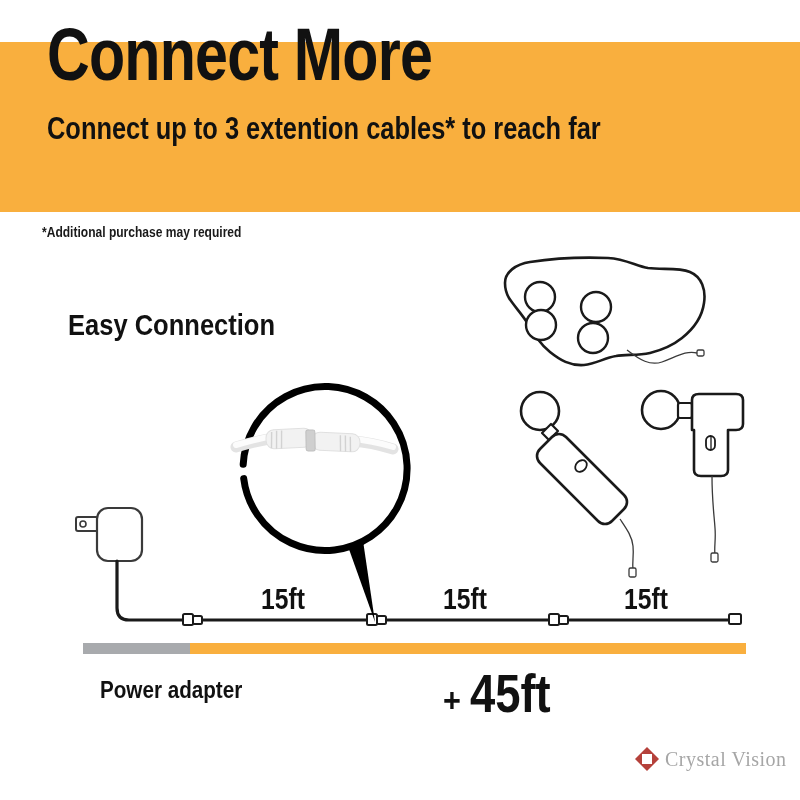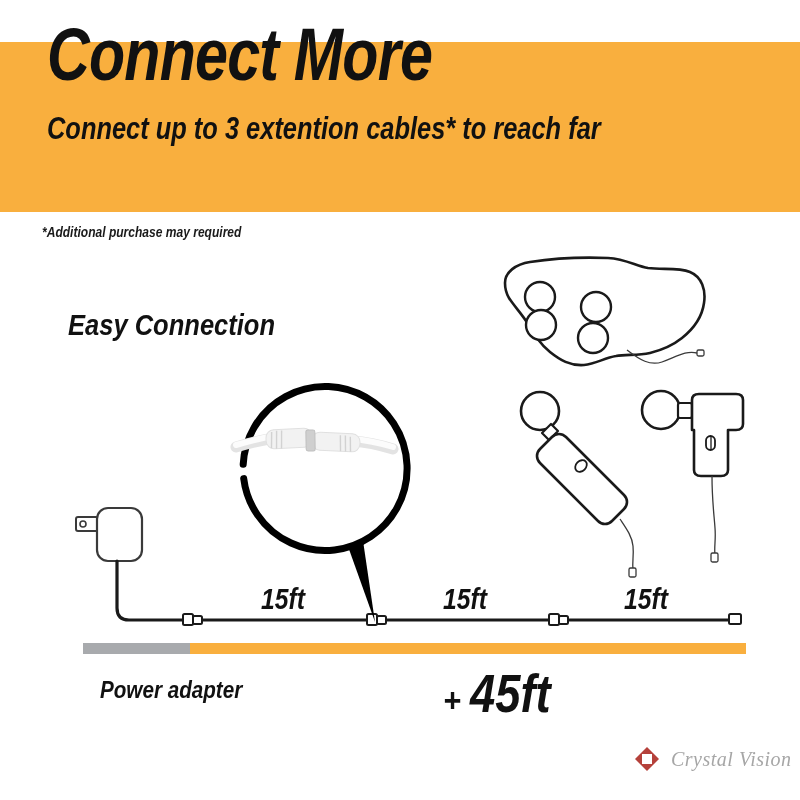--- a/index.html
+++ b/index.html
@@ -11,21 +11,20 @@
     width: 800px;
     height: 800px;
     font-family: "Liberation Sans", sans-serif;
     overflow: hidden;
   }
   #page {
     position: relative;
     width: 708px;
     height: 800px;
     background: #ffffff;
-    font-style: italic;
   }
 
   
   .header-band {
     position: absolute;
     left: 0;
     top: 42px;
     width: 800px;
     height: 170px;
     background: #f9af3e;
@@ -156,21 +155,21 @@
 
   
   .logo {
     position: absolute;
     left: 634px;
     top: 746px;
     display: flex;
     align-items: center;
   }
   .logo-text {
-    margin-left: 11px;
+    margin-left: 5px;
     font-family: "Liberation Serif", serif;
     font-size: 20px;
     color: #a6a6a6;
     letter-spacing: 0.5px;
     white-space: nowrap;
   }
 
   svg { display: block; }
   .art {
     position: absolute;

